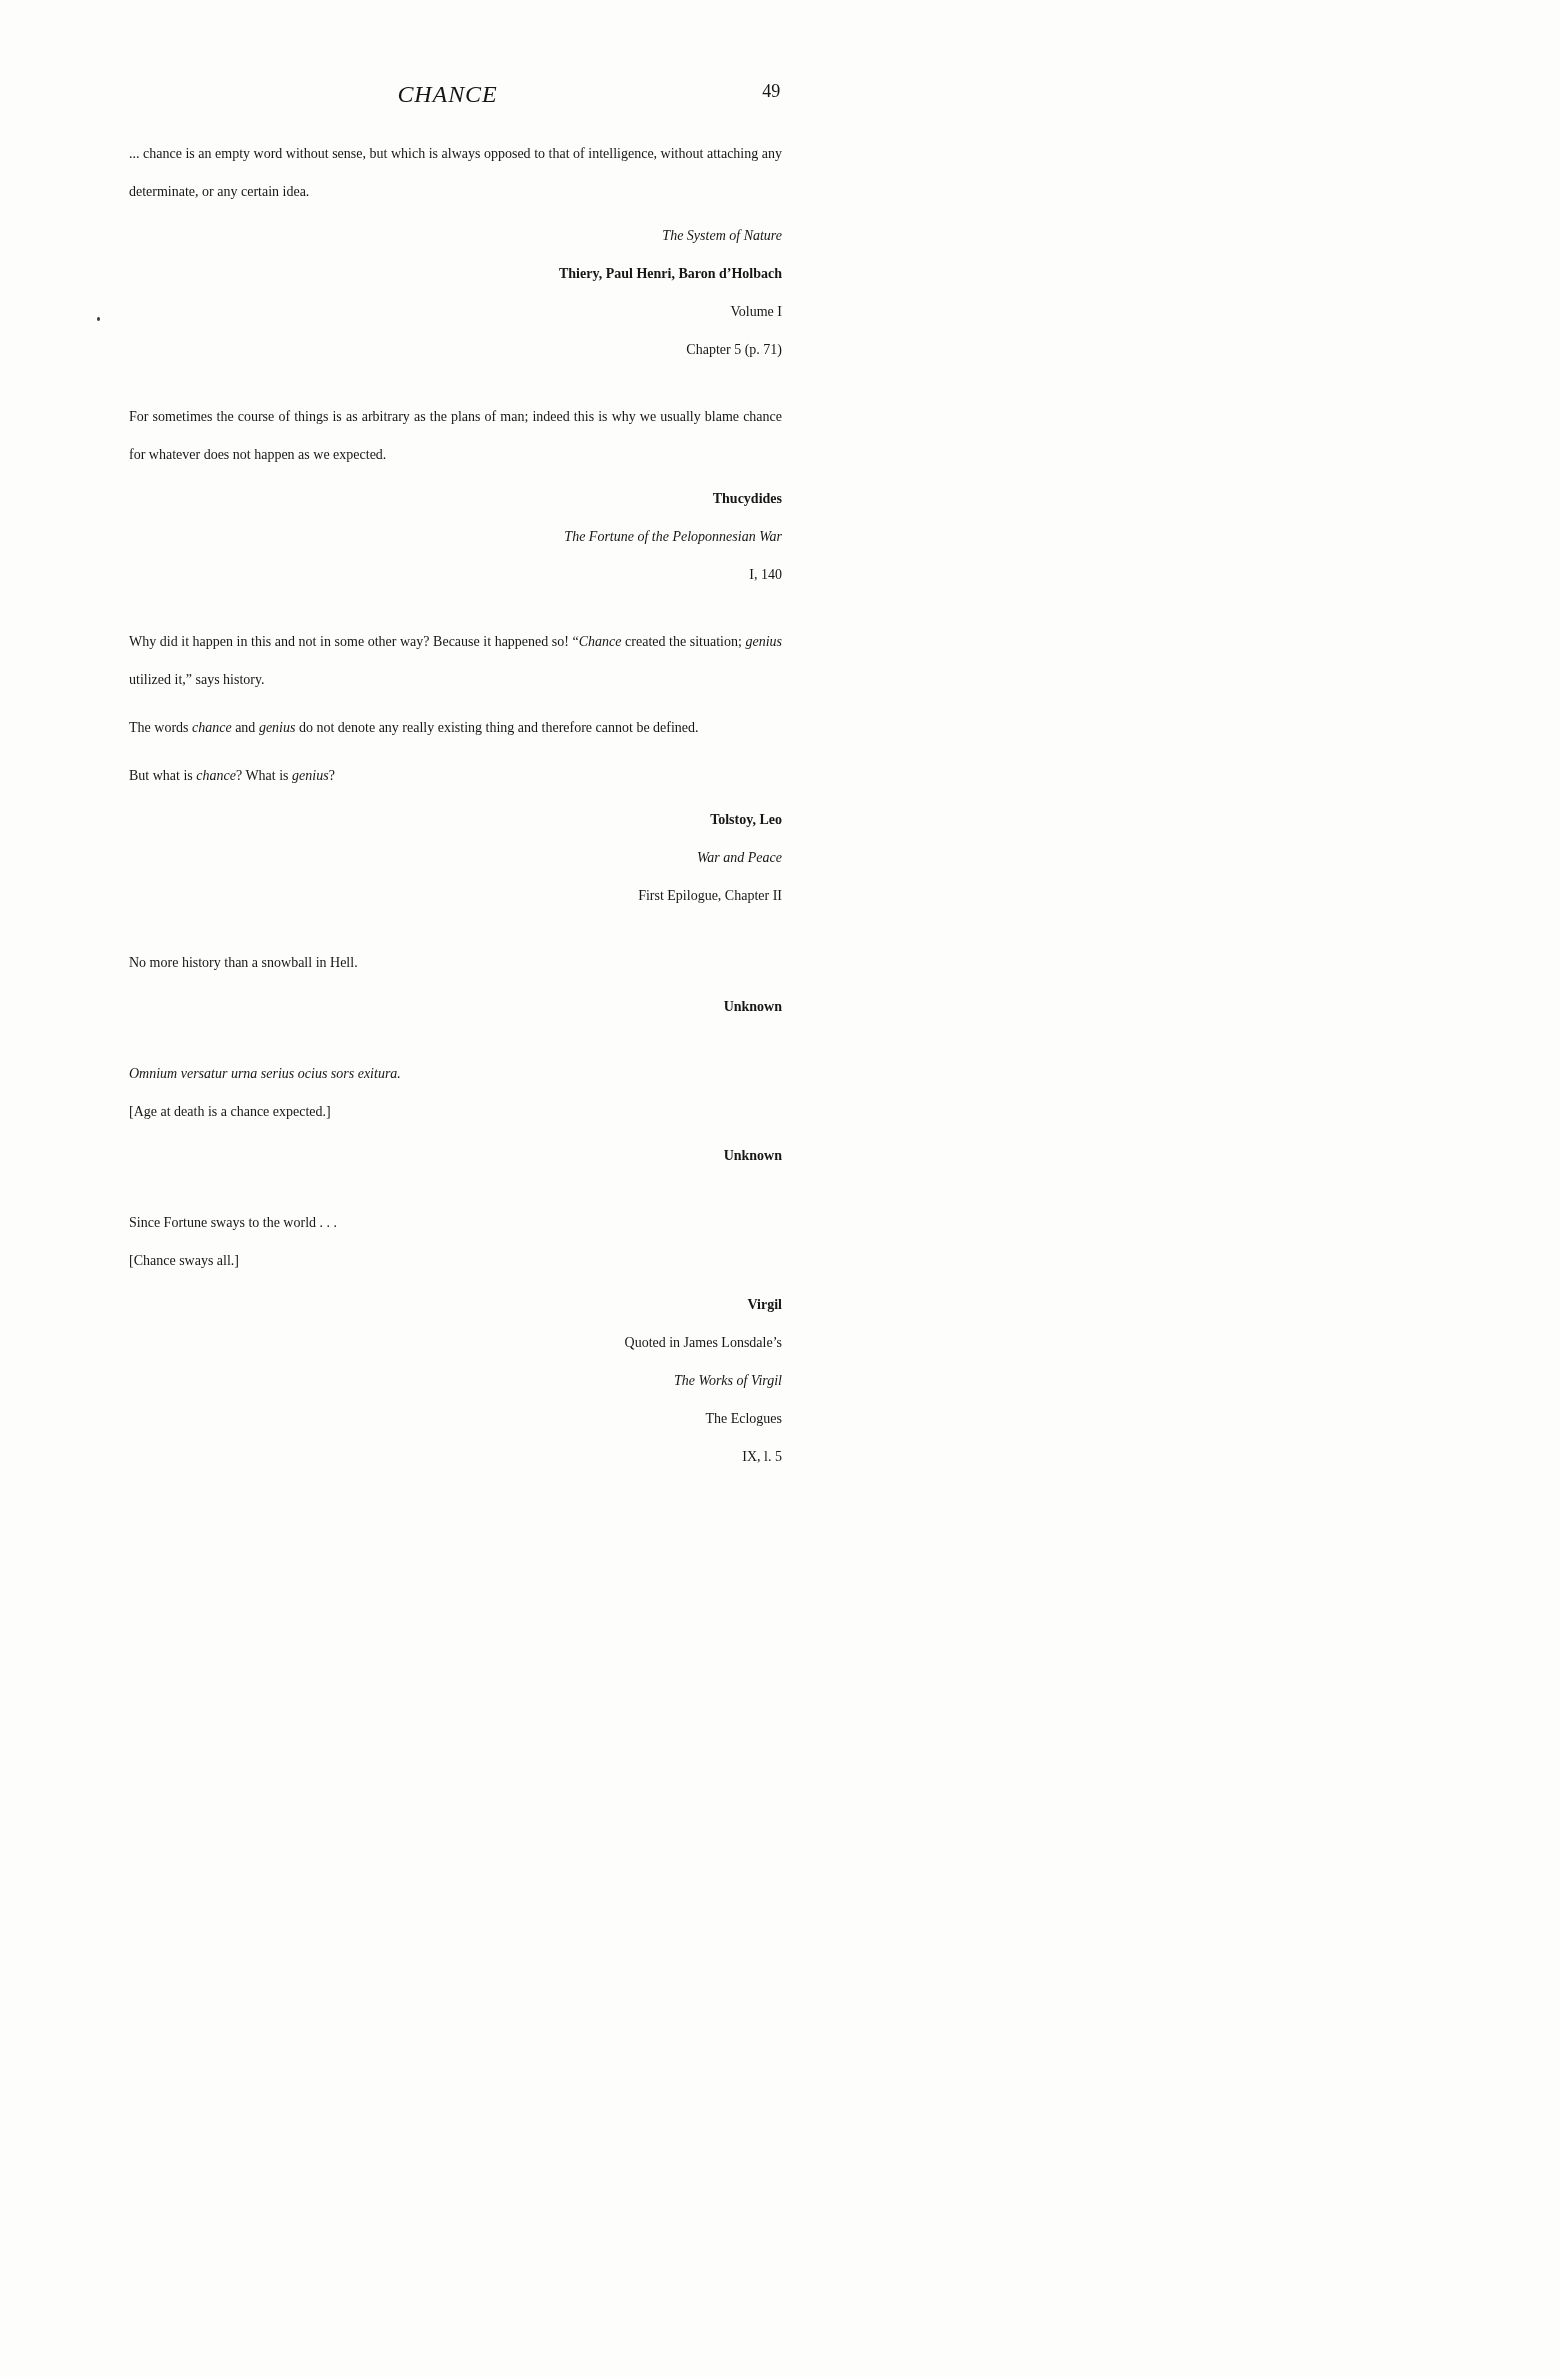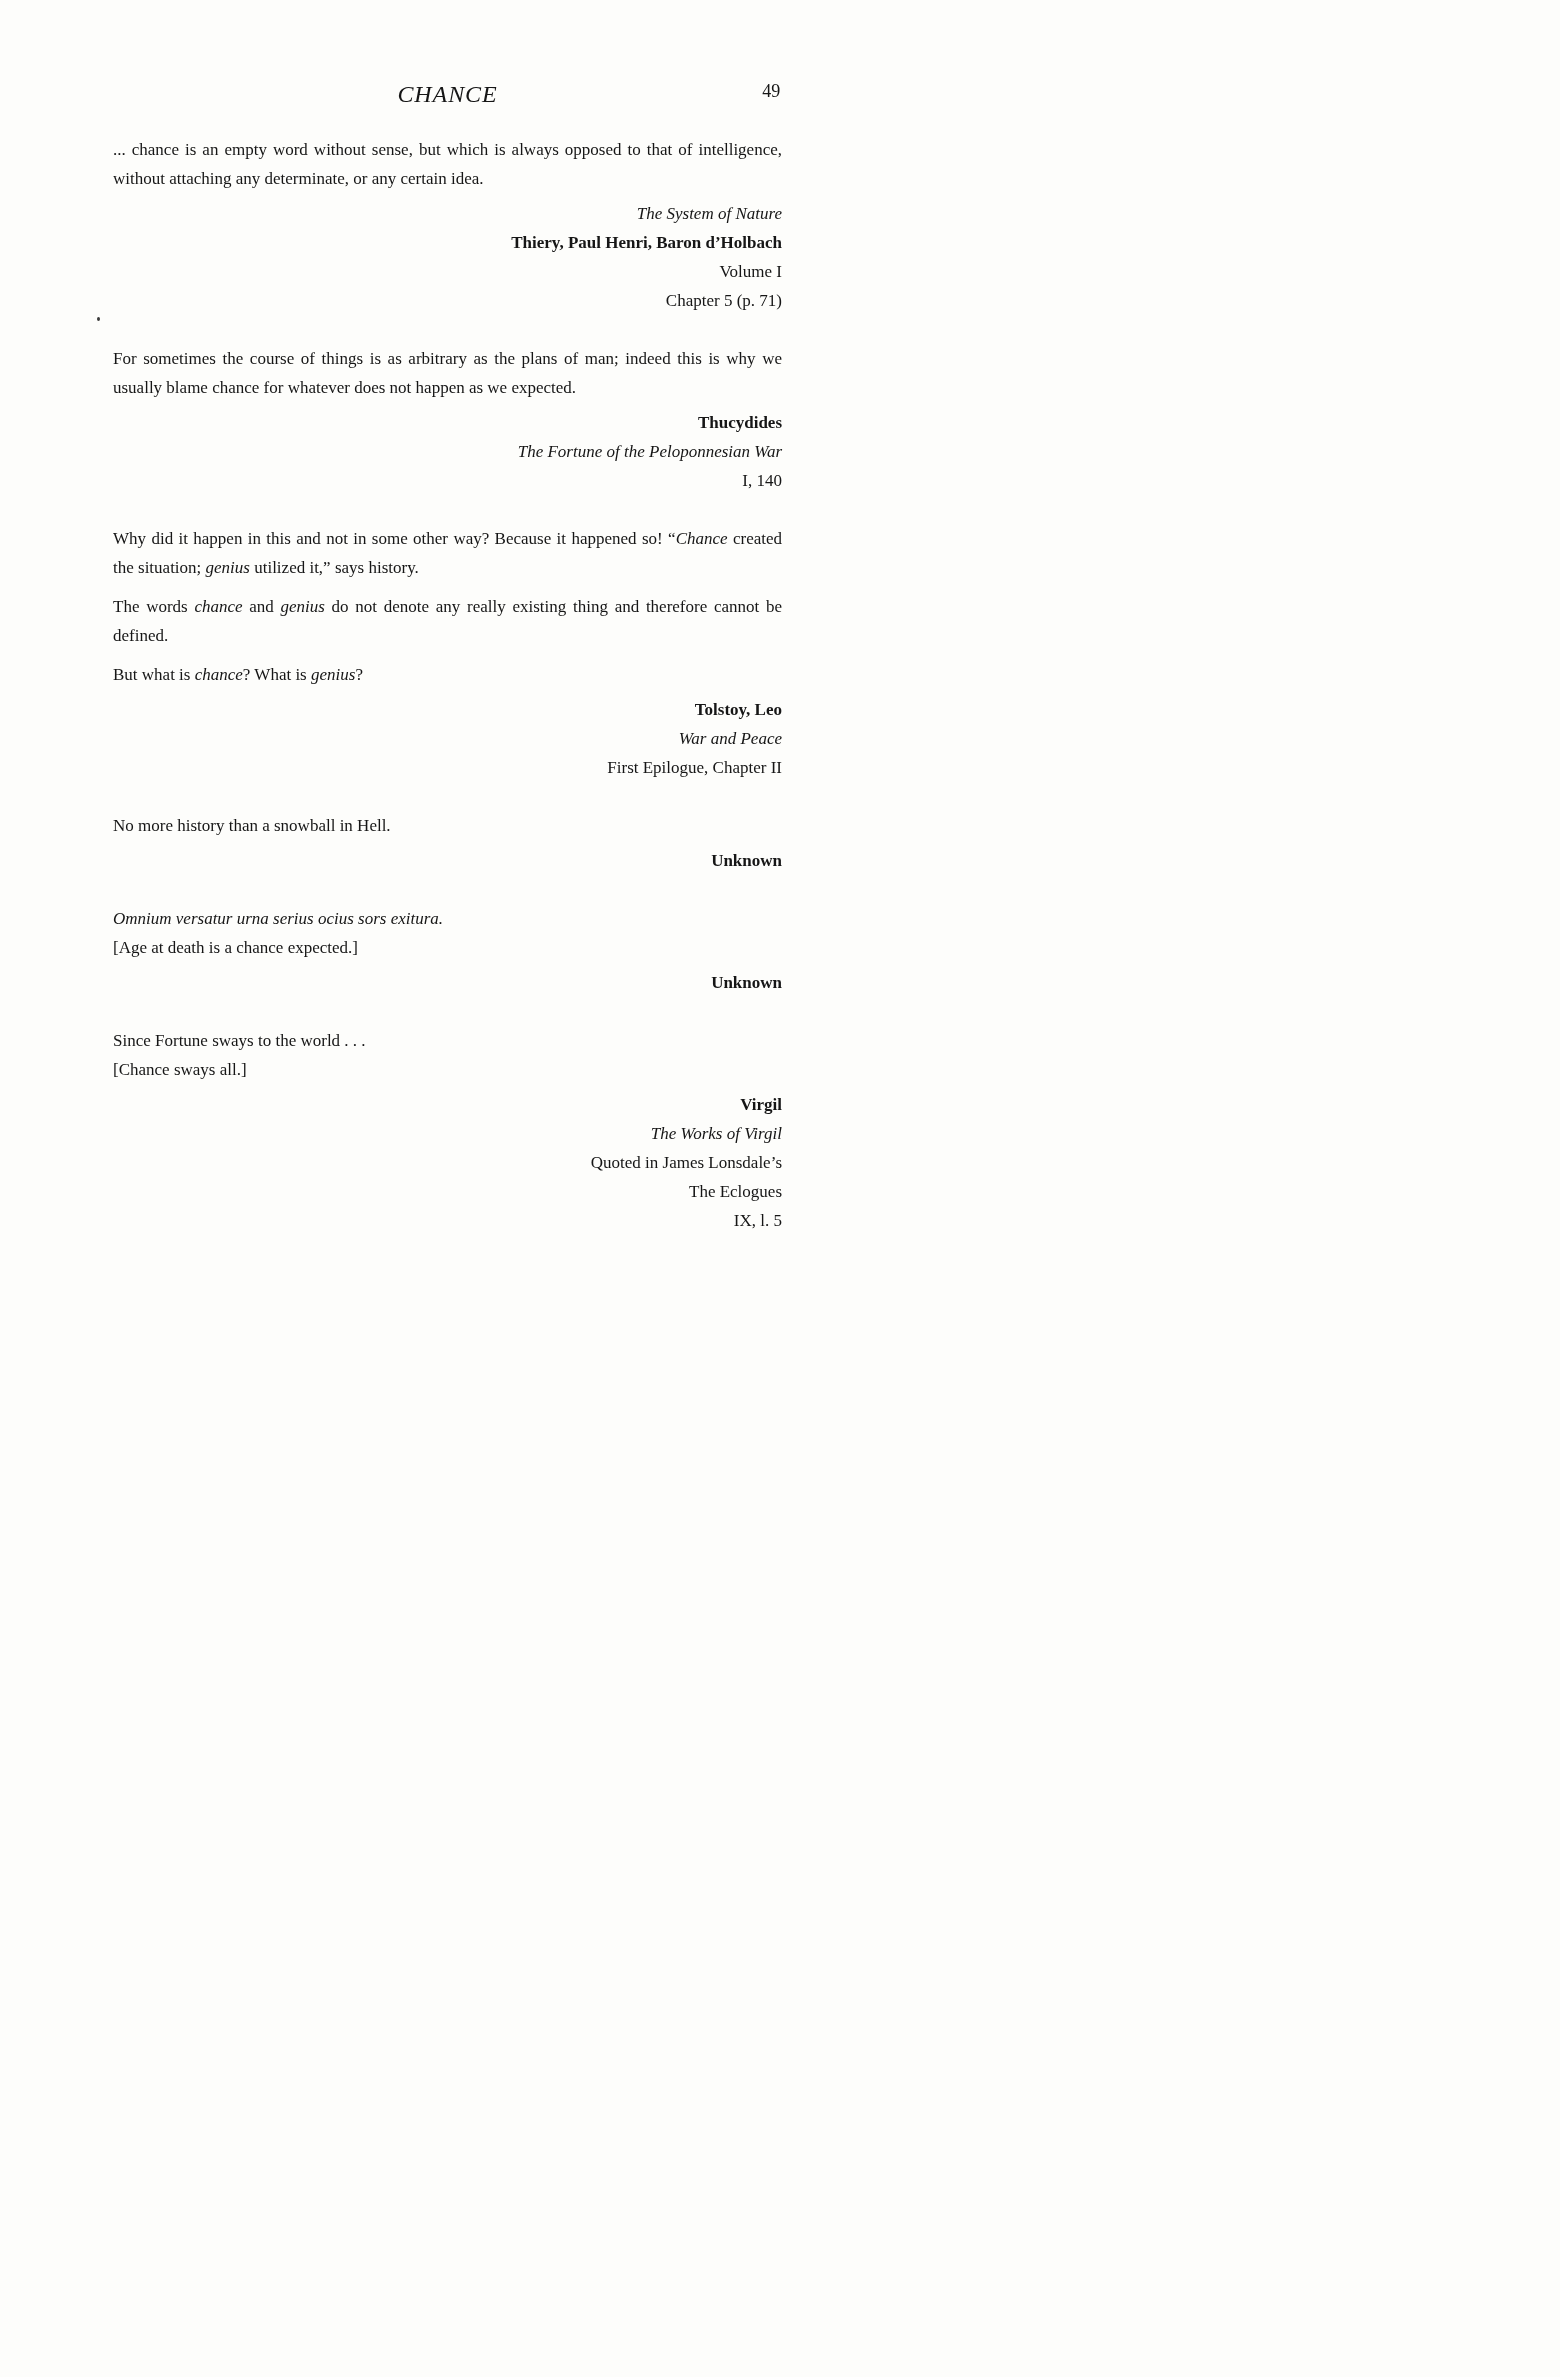--- a/index.html
+++ b/index.html
@@ -36,22 +36,23 @@
     font-size: 24px;
     letter-spacing: 0.9px;
   }
   .page-number {
     position: absolute;
     right: 1.7px;
     top: 0;
     font-size: 18px;
   }
   .entries {
-    font-size: 17px;
-    line-height: 29px;
+    font-size: 14px;
+    line-height: 38px;
+    margin-left: 16px;
   }
   .entry { margin-top: 29px; }
   .entry:first-child { margin-top: 12px; }
   .quote-paragraph {
     margin: 10.3px 0 0 0;
     text-align: justify;
   }
   .quote-paragraph:first-child { margin-top: 0; }
   .attribution {
     margin-top: 6px;
@@ -116,22 +117,22 @@
         <div class="entry">
           <p class="quote-paragraph"><span class="it">Omnium versatur urna serius ocius sors exitura.</span><br><span>[Age at death is a chance expected.]</span></p>
           <div class="attribution">
             <div class="att-line b">Unknown</div>
           </div>
         </div>
         <div class="entry">
           <p class="quote-paragraph"><span>Since Fortune sways to the world . . .</span><br><span>[Chance sways all.]</span></p>
           <div class="attribution">
             <div class="att-line b">Virgil</div>
+            <div class="att-line">Quoted in James Lonsdale’s</div>
             <div class="att-line it">The Works of Virgil</div>
-            <div class="att-line">Quoted in James Lonsdale’s</div>
             <div class="att-line">The Eclogues</div>
             <div class="att-line">IX, l. 5</div>
           </div>
         </div>
       </div>
   </div>
   <div class="speck"></div>
 </div>
 
 

